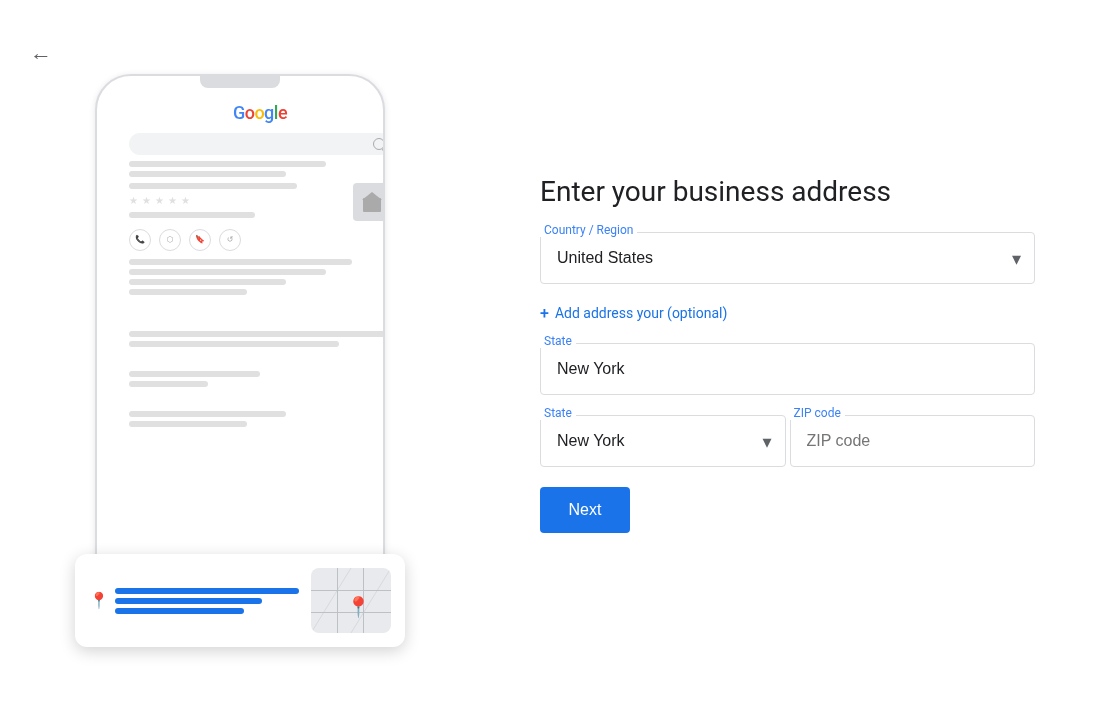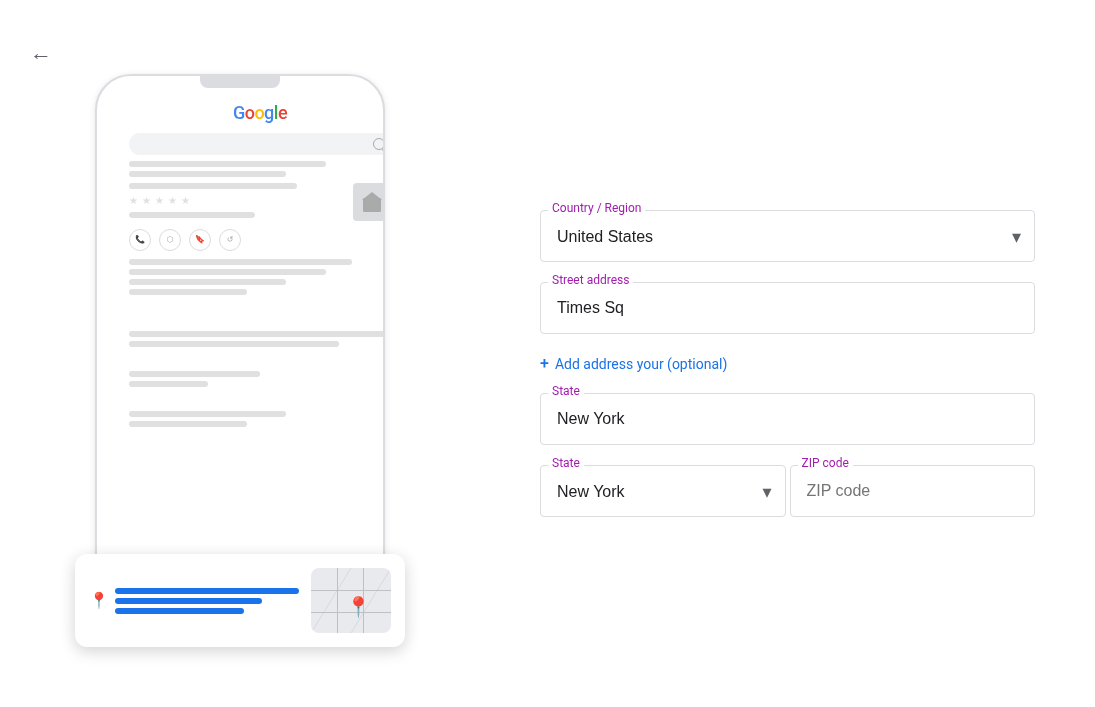--- a/index.html
+++ b/index.html
@@ -313,25 +313,25 @@
     }
 
     .field-wrapper {
       position: relative;
       width: 100%;
     }
 
     .field-label {
       position: absolute;
       top: -9px;
-      left: 8px;
+      left: 0;
       background: #fff;
       padding: 0 4px;
       font-size: 12px;
-      color: #a21caf;
+      color: #3b82f6;
       z-index: 1;
     }
 
     .select-field, .text-field {
       width: 100%;
       height: 52px;
       border: 1px solid #dadce0;
       border-radius: 4px;
       padding: 14px 16px;
       font-size: 16px;
@@ -503,36 +503,33 @@
         </svg>
         <span class="map-pin">📍</span>
       </div>
     </div>
 
   </div>
 
   <div class="right-panel">
 
     <div>
+      <h1 class="page-title">Enter your business address</h1>
     </div>
 
     <div class="form-section">
 
       <div class="field-wrapper select-wrapper">
         <label class="field-label">Country / Region</label>
         <select class="select-field">
           <option>United States</option>
         </select>
         <span class="select-arrow">▾</span>
       </div>
 
-      <div class="field-wrapper">
-        <label class="field-label">Street address</label>
-        <input type="text" class="text-field" value="Times Sq" style="">
-      </div>
 
       <a class="add-line-link">
         <span class="plus-icon">+</span>
         <span>Add address your (optional)</span>
       </a>
 
       <div class="field-wrapper">
         <label class="field-label">State</label>
         <input type="text" class="text-field" value="New York" style="">
       </div>
@@ -546,16 +543,17 @@
           <span class="select-arrow">▾</span>
         </div>
         <div class="field-wrapper">
           <label class="field-label">ZIP code</label>
           <input type="text" class="text-field" placeholder="ZIP code" style="">
         </div>
       </div>
 
     </div>
 
+    <button class="next-btn">Next</button>
 
   </div>
 
 </div>
 
 </body></html>

